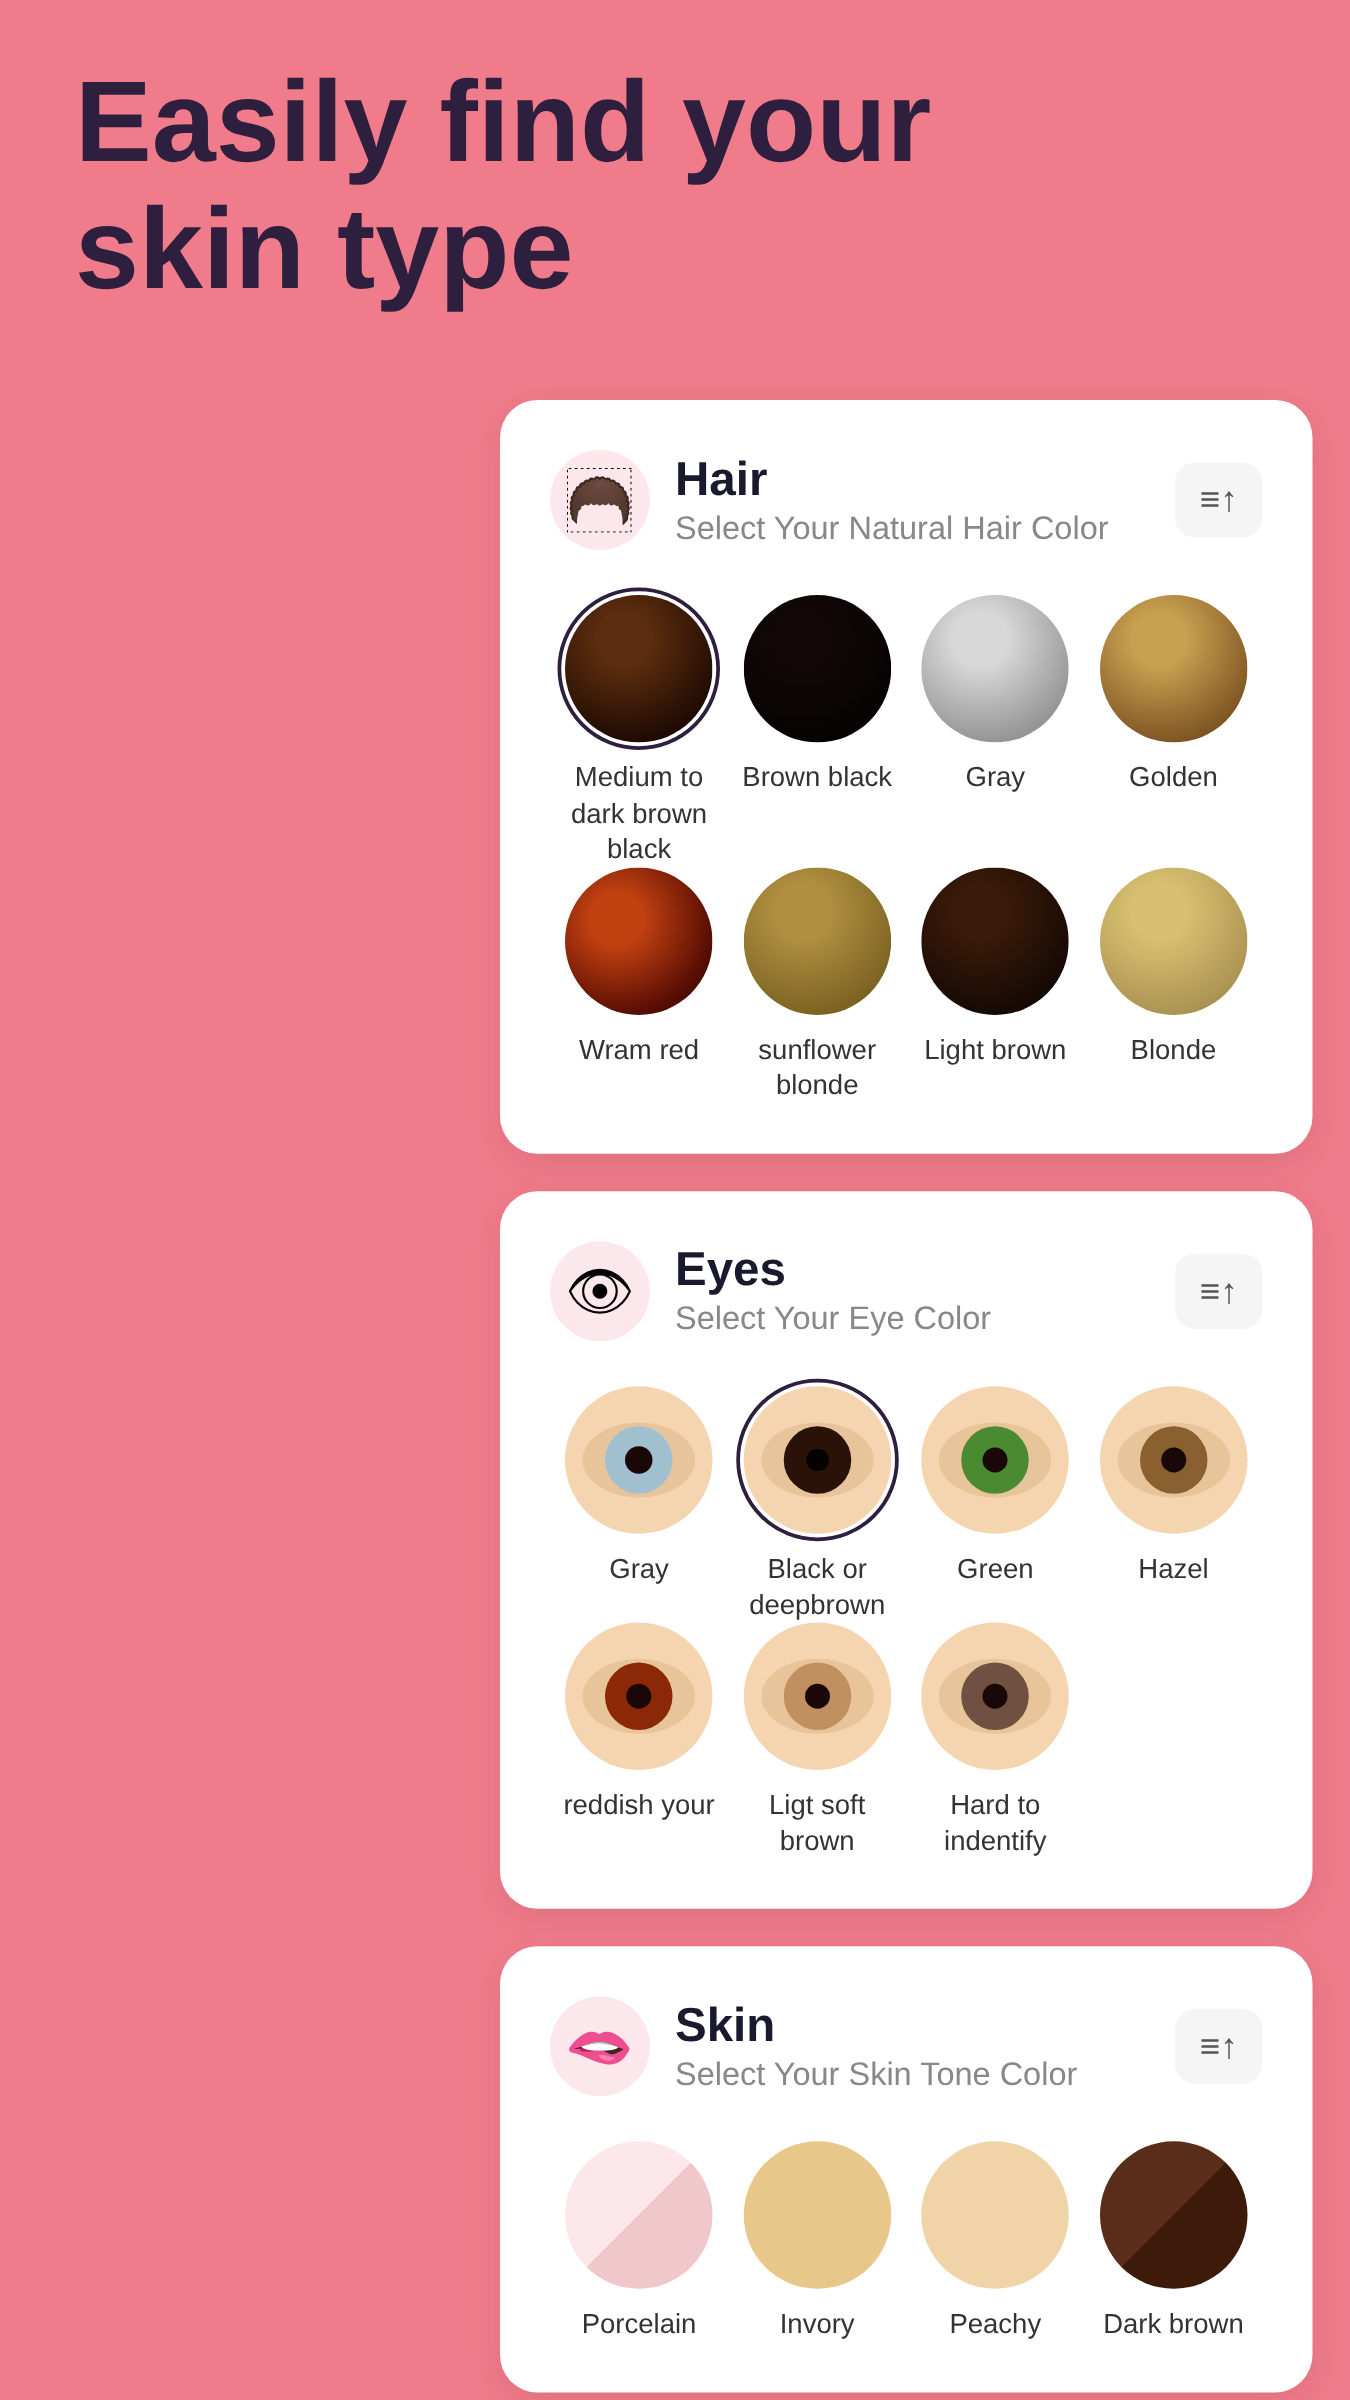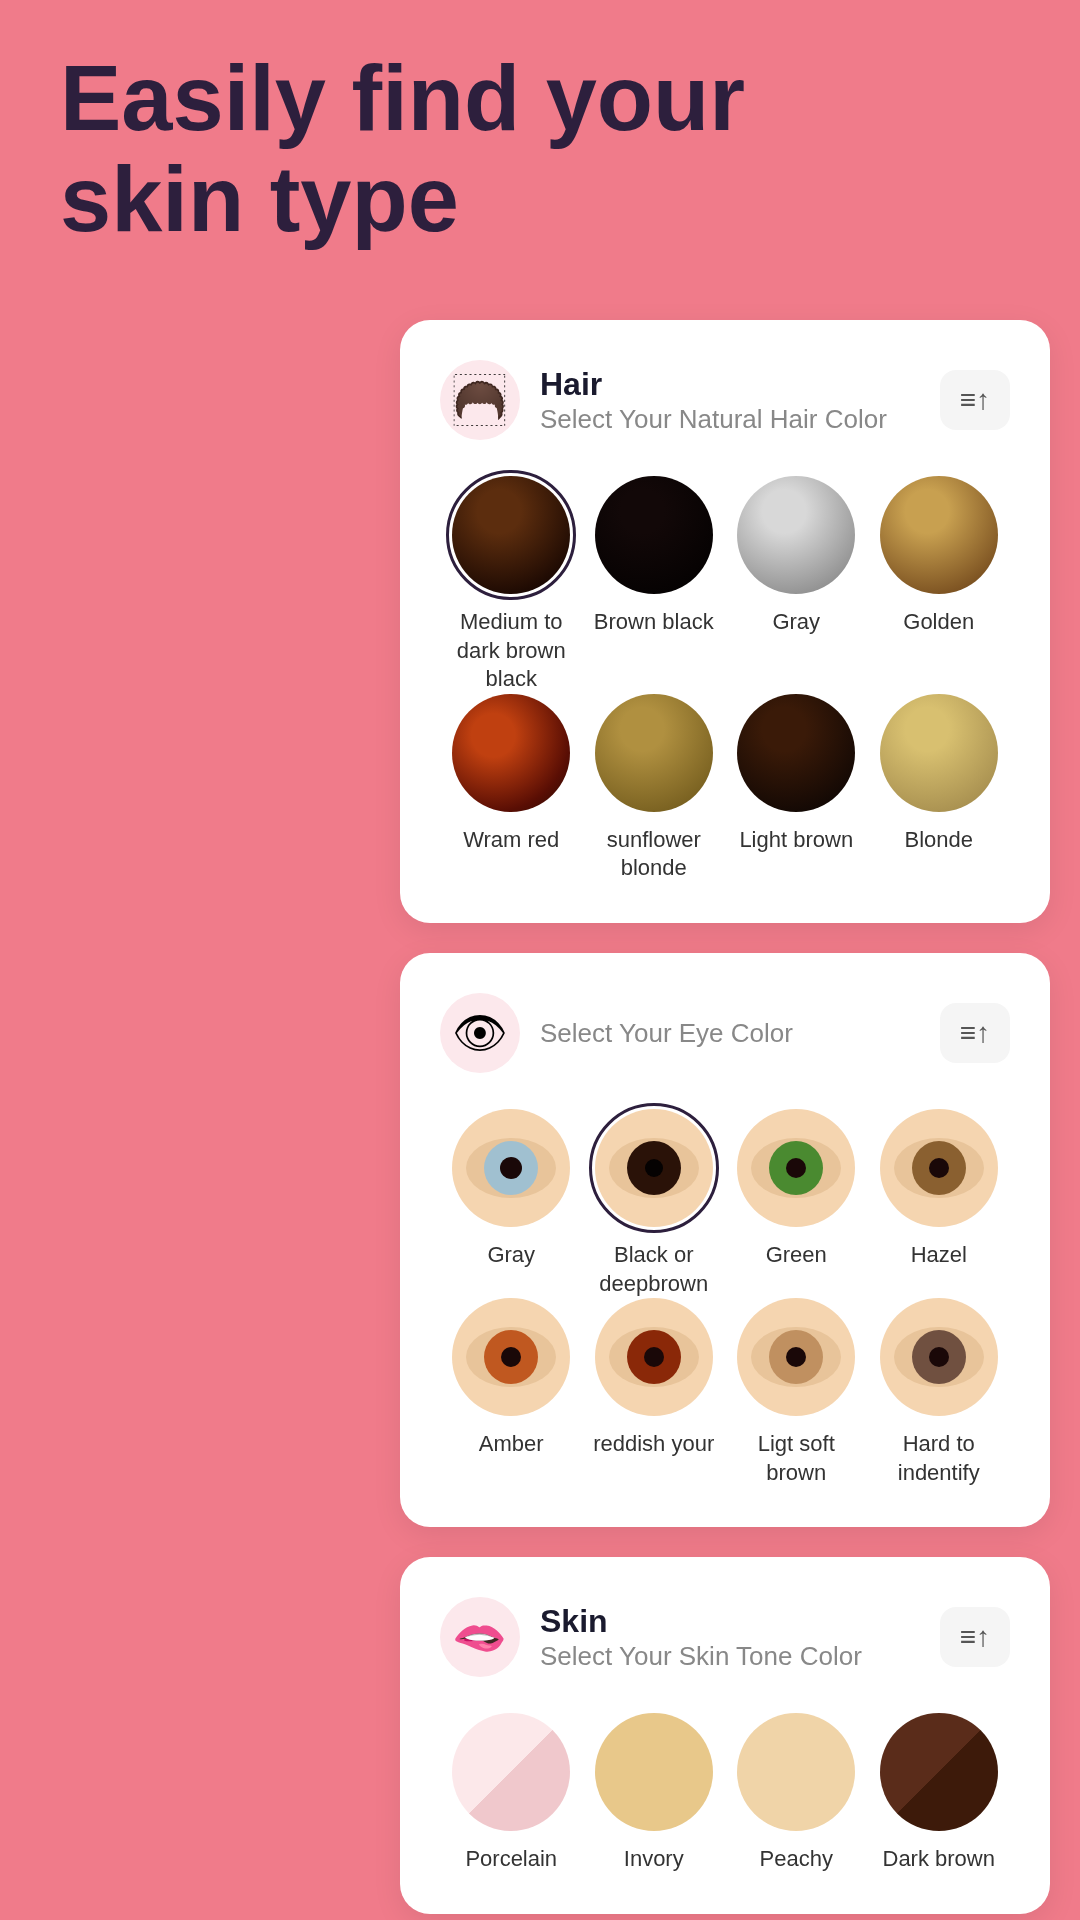--- a/index.html
+++ b/index.html
@@ -61,21 +61,21 @@
       height: 80px;
       border-radius: 50%;
       background: #fce8ec;
       display: flex;
       align-items: center;
       justify-content: center;
       font-size: 38px;
     }
 
     .card-title-group h2 {
-      font-size: 32px;
+      font-size: 38px;
       font-weight: 700;
       color: #1a1a2e;
     }
 
     .card-title-group p {
       font-size: 26px;
       color: #888;
       margin-top: 1px;
     }
 
@@ -243,20 +243,21 @@
     </div>
   </div>
 
   <div class="card">
     <div class="card-header">
       <div class="card-header-left">
         <div class="card-icon-bg">
           <span style="font-size:44px;">👁</span>
         </div>
         <div class="card-title-group">
+          <h2>Eyes</h2>
           <p>Select Your Eye Color</p>
         </div>
       </div>
       <div class="filter-btn">
         <span class="filter-icon">≡↑</span>
       </div>
     </div>
 
     <div class="color-grid">
 
@@ -297,30 +298,20 @@
         <div class="eye-circle" style="background:#f5d5b0;">
           <div style="position:relative;width:90px;height:60px;border-radius:50%;background:#e8c49a;overflow:hidden;display:flex;align-items:center;justify-content:center;">
             <div style="width:54px;height:54px;border-radius:50%;background:#8a6030;position:relative;">
               <div style="width:20px;height:20px;border-radius:50%;background:#1a0808;position:absolute;top:17px;left:17px;"></div>
             </div>
           </div>
         </div>
         <span class="color-label">Hazel</span>
       </div>
 
-      <div class="color-item">
-        <div class="eye-circle" style="background:#f5d5b0;">
-          <div style="position:relative;width:90px;height:60px;border-radius:50%;background:#e8c49a;overflow:hidden;display:flex;align-items:center;justify-content:center;">
-            <div style="width:54px;height:54px;border-radius:50%;background:#c05820;position:relative;">
-              <div style="width:20px;height:20px;border-radius:50%;background:#1a0808;position:absolute;top:17px;left:17px;"></div>
-            </div>
-          </div>
-        </div>
-        <span class="color-label">Amber</span>
-      </div>
 
       <div class="color-item">
         <div class="eye-circle" style="background:#f5d5b0;">
           <div style="position:relative;width:90px;height:60px;border-radius:50%;background:#e8c49a;overflow:hidden;display:flex;align-items:center;justify-content:center;">
             <div style="width:54px;height:54px;border-radius:50%;background:#8a2808;position:relative;">
               <div style="width:20px;height:20px;border-radius:50%;background:#1a0808;position:absolute;top:17px;left:17px;"></div>
             </div>
           </div>
         </div>
         <span class="color-label">reddish your</span>

